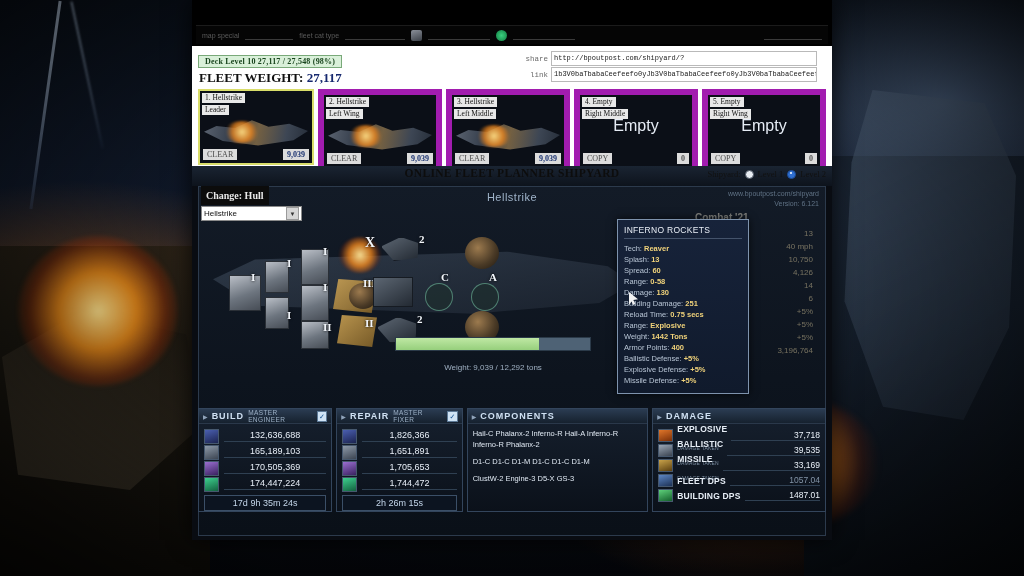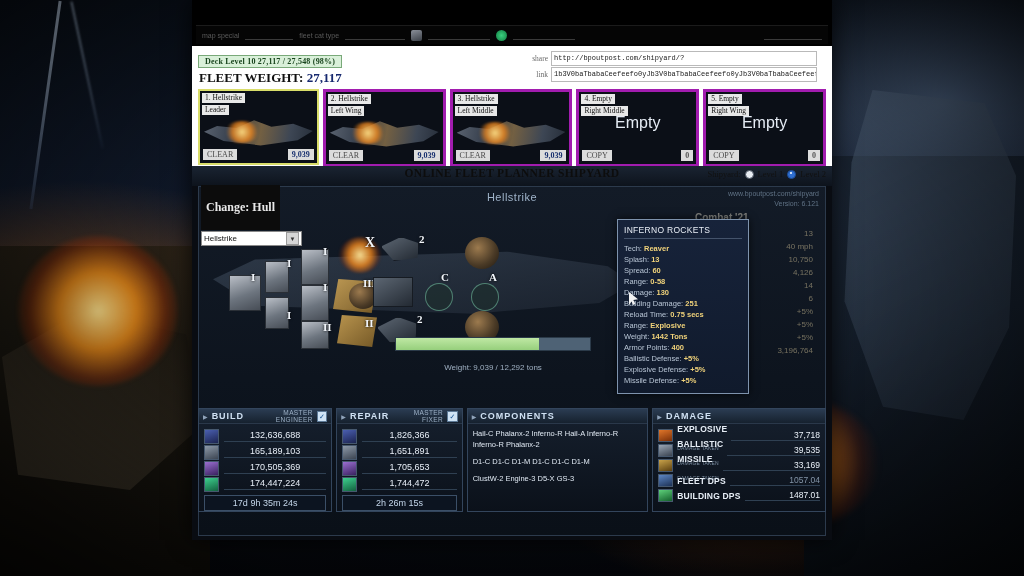--- a/index.html
+++ b/index.html
@@ -55,27 +55,27 @@
   .chrome-ico{width:11px;height:11px;border-radius:2px;}
 
   
   .pagewhite{background:#fff;padding:4px 6px 0 6px;position:relative;height:120px;box-sizing:border-box;}
   .decklevel{display:inline-block;border:1px solid #79a979;background:#d9f0d9;color:#17431c;
      font-family:"Liberation Serif",serif;font-weight:bold;font-size:8px;padding:1px 6px;letter-spacing:.2px;}
   .fleetweight{font-family:"Liberation Serif",serif;font-weight:bold;font-size:13px;color:#111;margin:2px 0 3px 1px;}
   .fleetweight .num{color:#16286e;}
   .sharebox{position:absolute;left:330px;top:5px;width:295px;display:flex;flex-direction:column;gap:1px;}
   .sharerow{display:flex;align-items:center;gap:3px;}
-  .sharelab{font-family:Liberation Serif, serif;font-size:7.5px;color:#6a6a6a;width:26px;text-align:right;flex:0 0 26px;}
+  .sharelab{font-family:Liberation Mono, monospace;font-size:7.5px;color:#6a6a6a;width:26px;text-align:right;flex:0 0 26px;}
   .shareinp{flex:1;border:1px solid #b9b9b9;background:#fff;font-family:"Liberation Mono",monospace;
      font-size:7px;color:#1a1a1a;padding:1px 2px;overflow:hidden;white-space:nowrap;height:11px;line-height:11px;}
 
   
   .slots{display:flex;gap:4px;margin-top:2px;}
-  .slot{width:122px;height:72px;background:#0b0f17;border:3px solid #a21caf;position:relative;overflow:hidden;}
+  .slot{width:122px;height:72px;background:#0b0f17;border:6px solid #a21caf;position:relative;overflow:hidden;}
   .slot.active{border:2px solid #d9dd6a;}
   .slot .tagtop{position:absolute;left:2px;top:2px;background:#e8e8e8;color:#111;
      font-family:Liberation Serif, serif;font-size:7.5px;padding:0 3px;line-height:10px;}
   .slot .tagsub{position:absolute;left:2px;top:14px;background:#e8e8e8;color:#111;
      font-family:"Liberation Serif",serif;font-size:7.5px;padding:0 3px;line-height:10px;}
   .slot .artship{position:absolute;left:4px;top:22px;right:4px;height:36px;
      background:linear-gradient(100deg,rgba(120,130,145,.75) 0%,rgba(60,70,85,.8) 30%,rgba(185,150,95,.6) 52%,rgba(70,80,95,.85) 78%,rgba(40,48,60,.9) 100%);
      clip-path:polygon(0 52%,12% 36%,30% 42%,46% 20%,62% 38%,82% 30%,100% 50%,86% 76%,52% 90%,18% 78%);}
   .slot .artfire{position:absolute;left:24px;top:30px;width:36px;height:22px;border-radius:50%;
      background:radial-gradient(circle,rgba(255,220,130,.95),rgba(255,140,25,.7) 45%,rgba(0,0,0,0) 75%);filter:blur(1px);}
@@ -96,21 +96,21 @@
     font-family:"Liberation Serif",serif;font-size:8.5px;color:#111;}
   .radio{width:7px;height:7px;border:1px solid #4a5360;border-radius:50%;display:inline-block;background:#e8edf3;position:relative;}
   .radio.on{background:#2f6fd0;border-color:#1d4c96;}
   .radio.on::after{content:"";position:absolute;left:1.5px;top:1.5px;width:2px;height:2px;border-radius:50%;background:#fff;}
 
   .panel{position:absolute;left:6px;right:6px;top:20px;bottom:4px;
      background:linear-gradient(180deg,#131b27 0%,#0d141e 55%,#0a1018 100%);
      border:1px solid #2c3a4c;}
   .changehull{position:absolute;left:2px;top:-2px;z-index:6;}
   .chlabel{background:#0c0c0c;color:#e9e9e9;font-family:"Liberation Serif",serif;font-weight:bold;
-     font-size:12px;padding:15px 5px;display:inline-block;}
+     font-size:10px;padding:4px 5px;display:inline-block;}
   .chselect{margin-top:1px;width:95px;height:13px;background:#fff;border:1px solid #8a8a8a;
      display:flex;align-items:center;justify-content:space-between;padding:0 2px;
      font-family:"Liberation Sans",sans-serif;font-size:8px;color:#111;}
   .chselect .caret{width:11px;height:11px;background:#d6d6d6;border:1px solid #9a9a9a;
      display:flex;align-items:center;justify-content:center;font-size:6px;color:#333;}
 
   .hullname{position:absolute;left:0;right:0;top:4px;text-align:center;
      font-family:"Liberation Sans",sans-serif;font-size:11px;color:#9fb3c9;letter-spacing:.5px;}
   .siteinfo{position:absolute;right:6px;top:2px;text-align:right;line-height:10px;}
   .siteinfo div{font-family:"Liberation Sans",sans-serif;font-size:7px;color:#5f7184;}
@@ -156,21 +156,21 @@
      padding:5px 6px 7px 6px;z-index:9;box-shadow:0 0 8px rgba(0,0,0,.7);}
   .tt-title{color:#e9eef6;font-family:"Liberation Sans",sans-serif;font-size:8.5px;
      font-weight:normal;letter-spacing:.3px;border-bottom:1px solid #44536b;padding-bottom:3px;margin-bottom:4px;}
   .tt-row{font-family:"Liberation Sans",sans-serif;font-size:7.5px;color:#b9c6d6;line-height:11px;white-space:nowrap;}
   .tt-row b{color:#f0d27a;font-weight:bold;}
   .cursor{position:absolute;left:629px;top:292px;width:9px;height:13px;z-index:12;
      background:#f2f2f2;clip-path:polygon(0 0,0 100%,28% 74%,48% 100%,68% 88%,48% 62%,100% 56%);}
   .bpanels{position:absolute;left:198px;top:408px;width:628px;height:104px;display:flex;gap:4px;z-index:6;}
   .bp{background:linear-gradient(180deg,#16202e,#0b111a);border:1px solid #33455c;position:relative;}
   .bp-hd{height:14px;background:linear-gradient(180deg,#2b3c52,#16212e);display:flex;align-items:center;
-     padding:0 4px;gap:4px;border-bottom:1px solid #2a384a;text-align:right;}
+     padding:0 4px;gap:4px;border-bottom:1px solid #2a384a;}
   .bp-hd .arrow{color:#8fa3ba;font-size:6px;}
   .bp-hd .ttl{color:#cfe0f2;font-family:"Liberation Sans",sans-serif;font-size:9px;font-weight:bold;letter-spacing:1px;}
   .bp-hd .sub{margin-left:auto;color:#9cb0c6;font-family:"Liberation Sans",sans-serif;font-size:6.5px;letter-spacing:.4px;}
   .chk{width:9px;height:9px;background:#cfe3f5;border:1px solid #5d7siden;border:1px solid #5d7a97;
      display:flex;align-items:center;justify-content:center;color:#13508f;font-size:7px;line-height:9px;}
   .bp-body{padding:4px 5px;}
   .statline{display:flex;align-items:center;gap:5px;height:16px;}
   .sico{width:13px;height:13px;border:1px solid #46586e;flex:0 0 13px;}
   .sval{flex:1;text-align:center;color:#e7eef7;font-family:"Liberation Sans",sans-serif;font-size:9px;
      border-bottom:1px solid #2f4052;padding-bottom:1px;}

